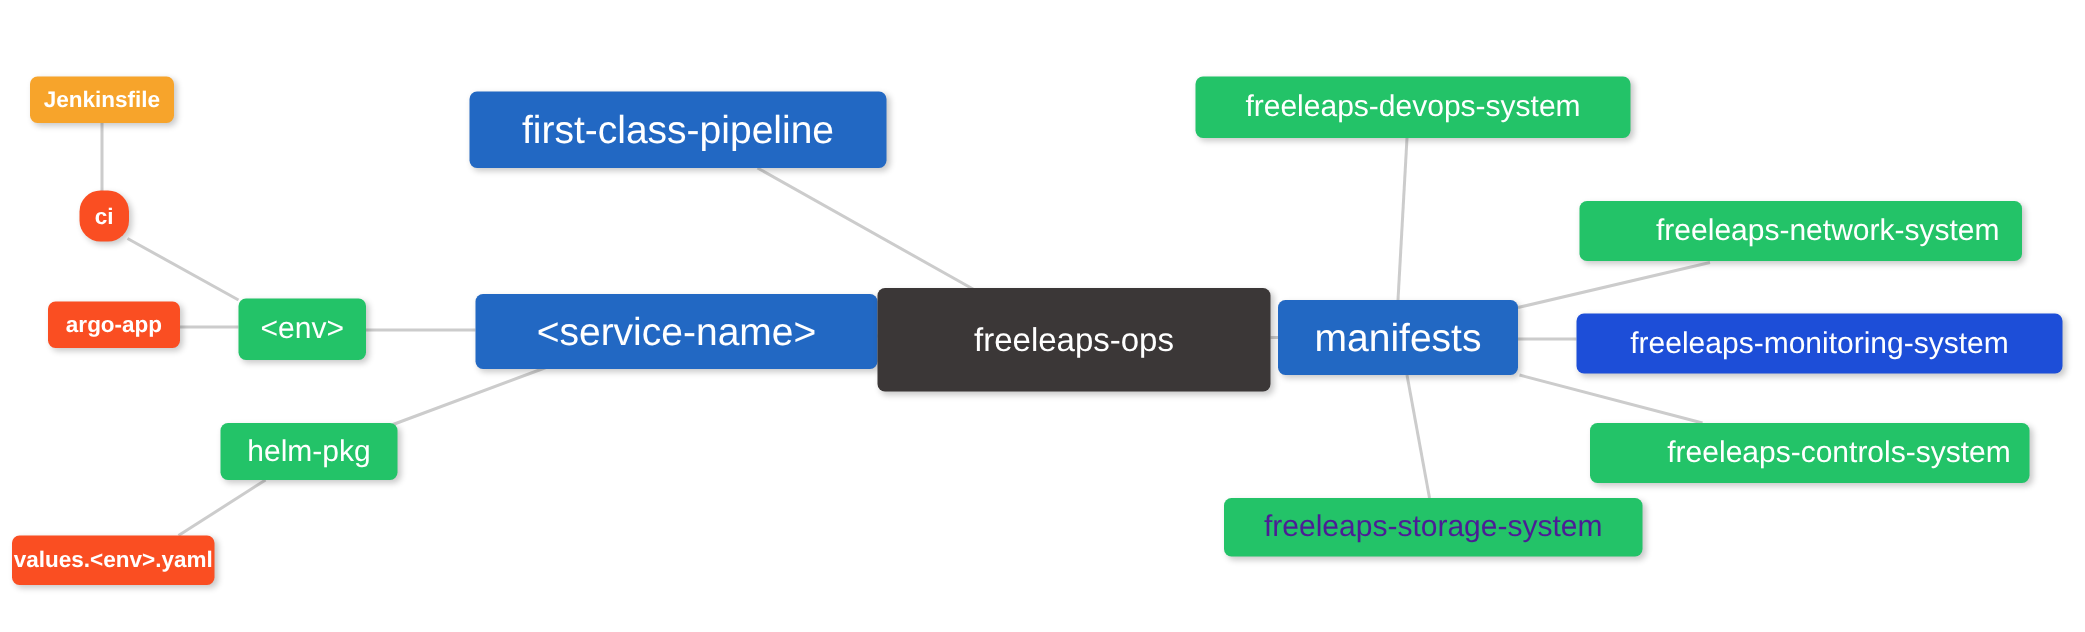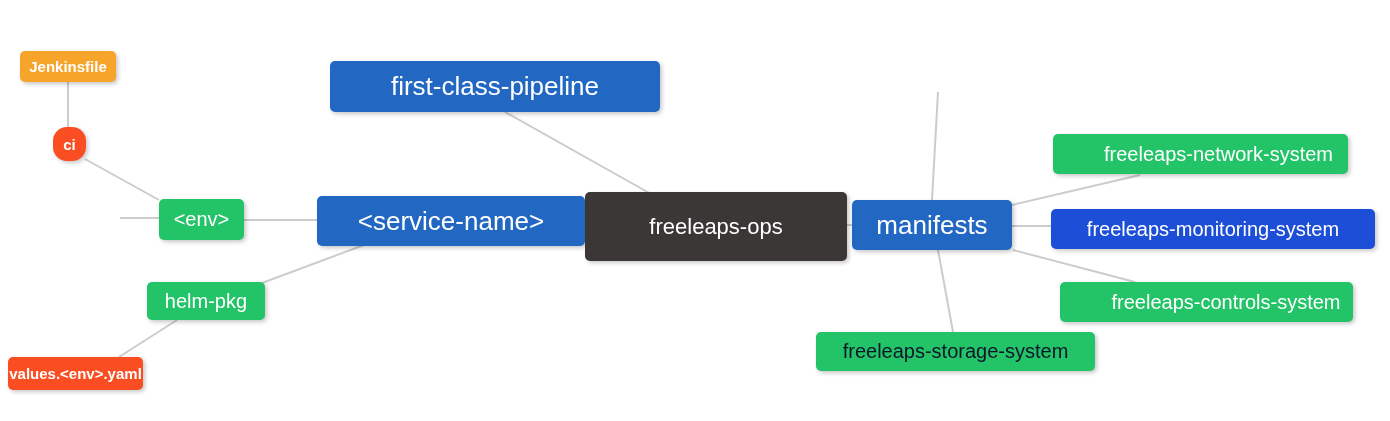--- a/index.html
+++ b/index.html
@@ -39,21 +39,21 @@
   .tier-secondary { font-size: 20px; }
   .tier-leaf      { font-size: 15px; font-weight: bold; }
 
   
   #n-jenkinsfile            { left: 20px;   top: 27px;  width: 96px;  height: 31px; }
   #n-ci                     { left: 53px;   top: 103px; width: 33px;  height: 34px; border-radius: 14px; }
   #n-argo-app               { left: 32px;   top: 177px; width: 88px;  height: 31px; }
   #n-env                    { left: 159px;  top: 175px; width: 85px;  height: 41px; }
   #n-helm-pkg               { left: 147px;  top: 258px; width: 118px; height: 38px; }
   #n-values-env-yaml        { left: 8px;    top: 333px; width: 135px; height: 33px; }
-  #n-first-class-pipeline   { left: 330px;  top: 37px;  width: 330px; height: 51px; }
+  #n-first-class-pipeline   { left: 313px;  top: 37px;  width: 278px; height: 51px; }
   #n-service-name           { left: 317px;  top: 172px; width: 268px; height: 50px; }
   #n-freeleaps-ops          { left: 585px;  top: 168px; width: 262px; height: 69px; }
   #n-manifests              { left: 852px;  top: 176px; width: 160px; height: 50px; }
   #n-devops-system          { left: 797px;  top: 27px;  width: 290px; height: 41px; }
   #n-network-system         { left: 1053px; top: 110px; width: 295px; height: 40px; padding-left: 36px; }
   #n-monitoring-system      { left: 1051px; top: 185px; width: 324px; height: 40px; }
   #n-controls-system        { left: 1060px; top: 258px; width: 293px; height: 40px; padding-left: 39px; }
   #n-storage-system         { left: 816px;  top: 308px; width: 279px; height: 39px; }
 </style>
 </head>
@@ -73,25 +73,27 @@
     <line x1="847" y1="201" x2="852" y2="201" stroke-width="2" stroke="#cccccc"></line>
     <line x1="932" y1="176" x2="938" y2="68" stroke-width="2" stroke="#cccccc"></line>
     <line x1="1012" y1="181" x2="1140" y2="151" stroke-width="2" stroke="#cccccc"></line>
     <line x1="1012" y1="202" x2="1051" y2="202" stroke-width="2" stroke="#cccccc"></line>
     <line x1="1013" y1="226" x2="1135" y2="258" stroke-width="2" stroke="#cccccc"></line>
     <line x1="938" y1="226" x2="953" y2="308" stroke-width="2" stroke="#cccccc"></line>
   </svg>
 
   <div class="node tier-leaf" id="n-jenkinsfile" style="background-color: rgb(247, 164, 43); color: rgb(255, 255, 255);">Jenkinsfile</div>
   <div class="node tier-leaf" id="n-ci" style="background-color: rgb(250, 78, 34); color: rgb(255, 255, 255);">ci</div>
+  <div class="node tier-leaf" id="n-argo-app" style="background-color: rgb(250, 78, 34); color: rgb(255, 255, 255);">argo-app</div>
   <div class="node tier-secondary" id="n-env" style="background-color: rgb(35, 195, 104); color: rgb(255, 255, 255);">&lt;env&gt;</div>
   <div class="node tier-secondary" id="n-helm-pkg" style="background-color: rgb(35, 195, 104); color: rgb(255, 255, 255);">helm-pkg</div>
   <div class="node tier-leaf" id="n-values-env-yaml" style="background-color: rgb(250, 78, 34); color: rgb(255, 255, 255);">values.&lt;env&gt;.yaml</div>
   <div class="node tier-primary" id="n-first-class-pipeline" style="background-color: rgb(34, 104, 195); color: rgb(255, 255, 255);">first-class-pipeline</div>
   <div class="node tier-primary" id="n-service-name" style="background-color: rgb(34, 104, 195); color: rgb(255, 255, 255);">&lt;service-name&gt;</div>
   <div class="node tier-root" id="n-freeleaps-ops" style="background-color: rgb(59, 55, 55); color: rgb(255, 255, 255);">freeleaps-ops</div>
   <div class="node tier-primary" id="n-manifests" style="background-color: rgb(34, 104, 195); color: rgb(255, 255, 255);">manifests</div>
+  <div class="node tier-secondary" id="n-devops-system" style="background-color: rgb(35, 195, 104); color: rgb(255, 255, 255);">freeleaps-devops-system</div>
   <div class="node tier-secondary" id="n-network-system" style="background-color: rgb(35, 195, 104); color: rgb(255, 255, 255);">freeleaps-network-system</div>
   <div class="node tier-secondary" id="n-monitoring-system" style="background-color: #1d4ed8; color: rgb(255, 255, 255);">freeleaps-monitoring-system</div>
   <div class="node tier-secondary" id="n-controls-system" style="background-color: rgb(35, 195, 104); color: rgb(255, 255, 255);">freeleaps-controls-system</div>
-  <div class="node tier-secondary" id="n-storage-system" style="background-color: rgb(35, 195, 104); color: #0f172a;">freeleaps-storage-system</div>
+  <div class="node tier-secondary" id="n-storage-system" style="background-color: rgb(35, 195, 104); color: #4c1d95;">freeleaps-storage-system</div>
 
 </div>
 
 </body></html>

